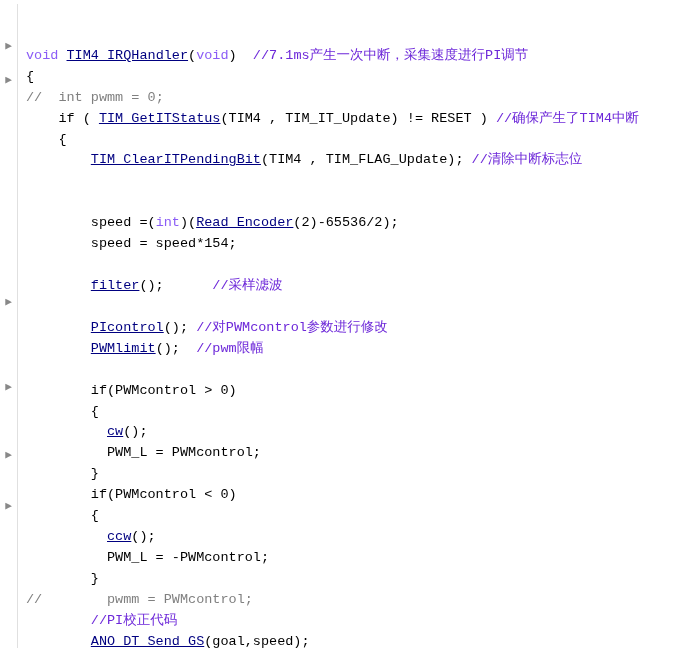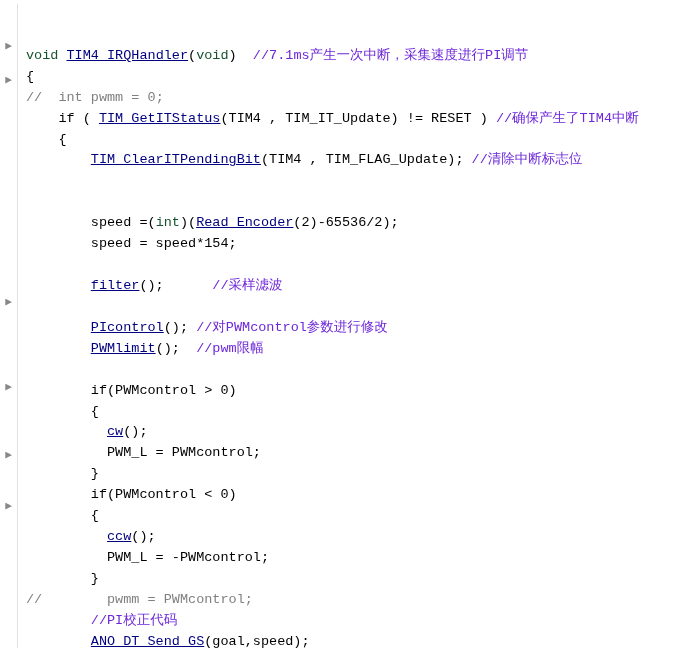--- a/index.html
+++ b/index.html
@@ -51,21 +51,21 @@
     }
     .line {
       display: block;
       min-height: 1.55em;
     }
     .c-black { color: #000000; }
     .c-gray { color: #808080; }
     
     .c-fn { color: #000080; text-decoration: underline; }
     
-    .c-kw { color: #14532d; }
+    .c-kw { color: #8b5cf6; }
     
     .c-cmt { color: #6d28d9; }
   </style>
 </head>
 <body>
 
 <div class="code-container">
   <div class="gutter" id="gutter-el">
   <div class="gutter-mark"></div>
       <div class="gutter-mark"></div>

